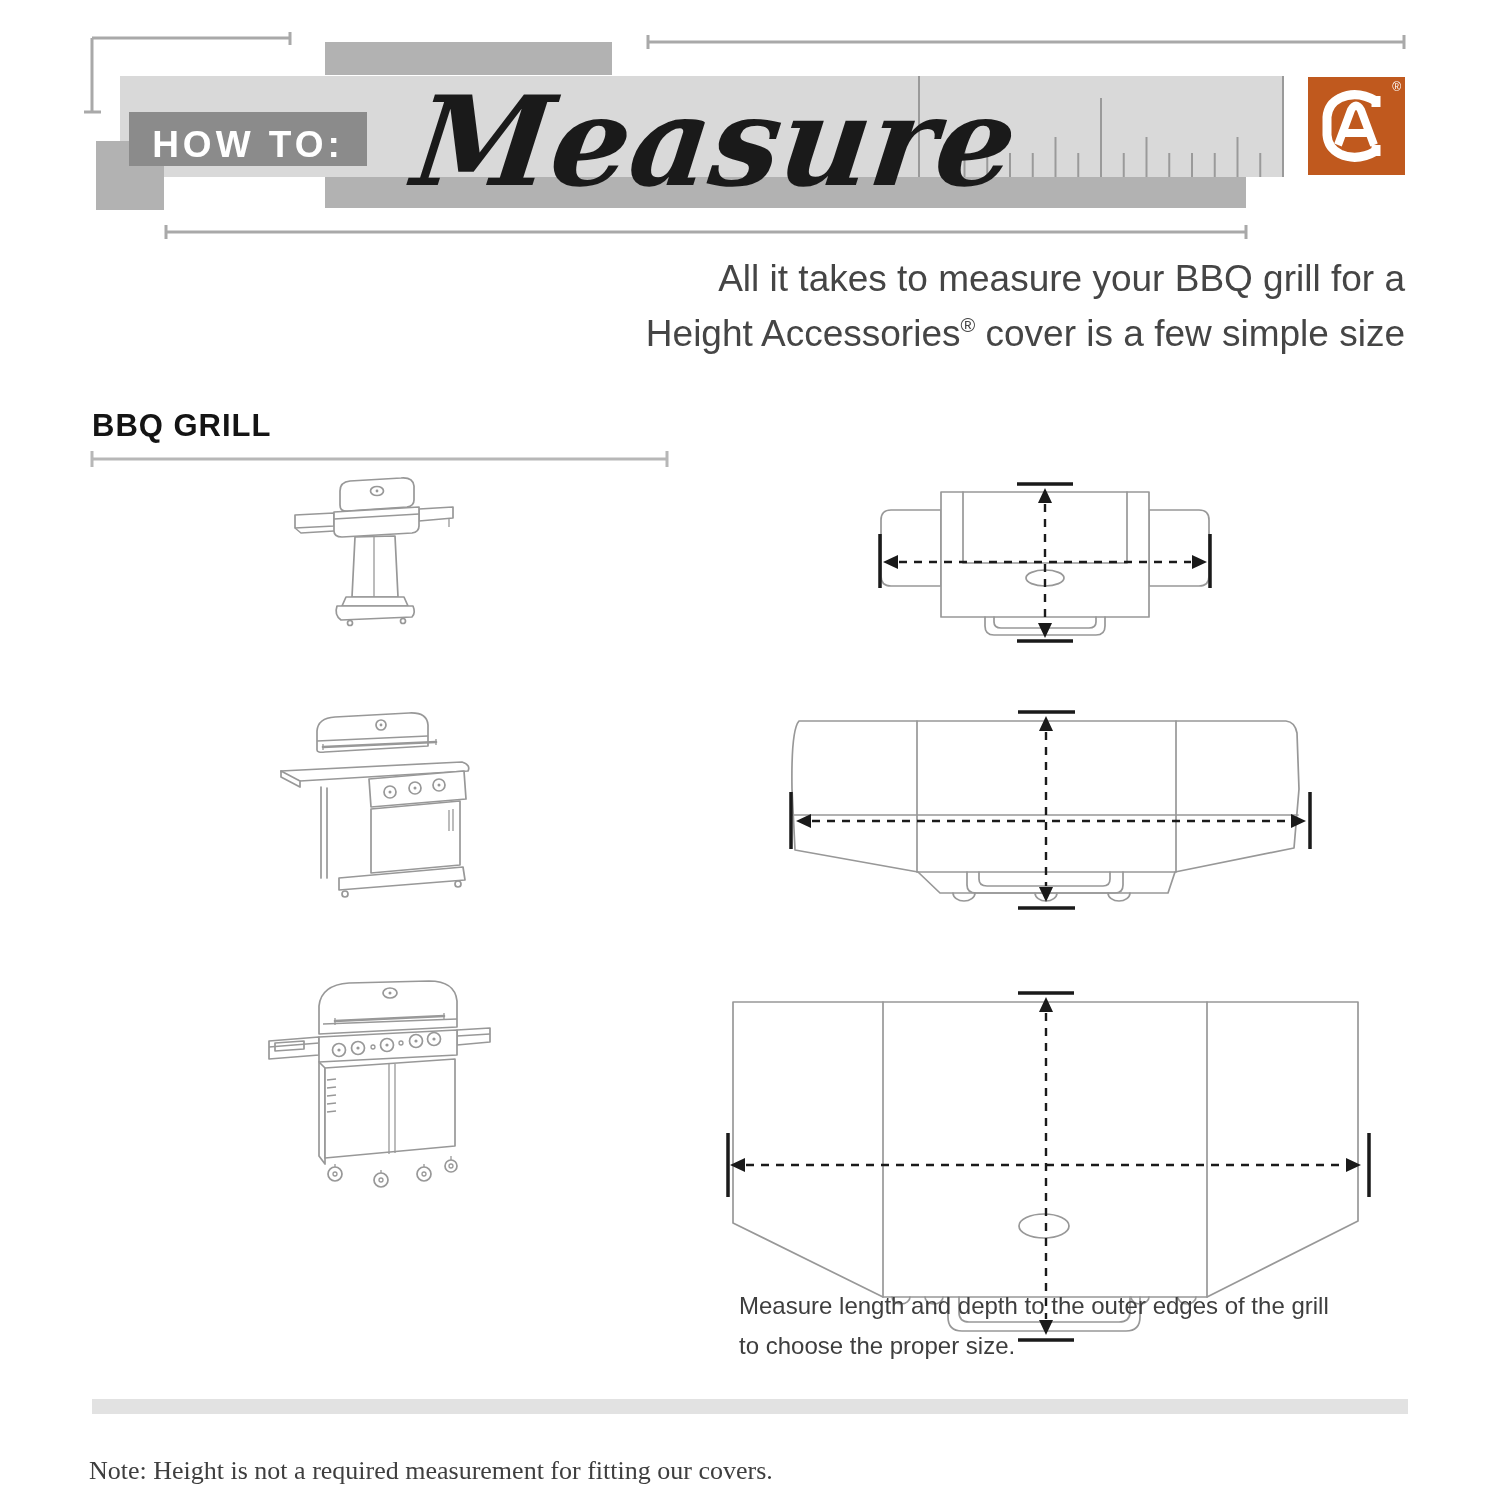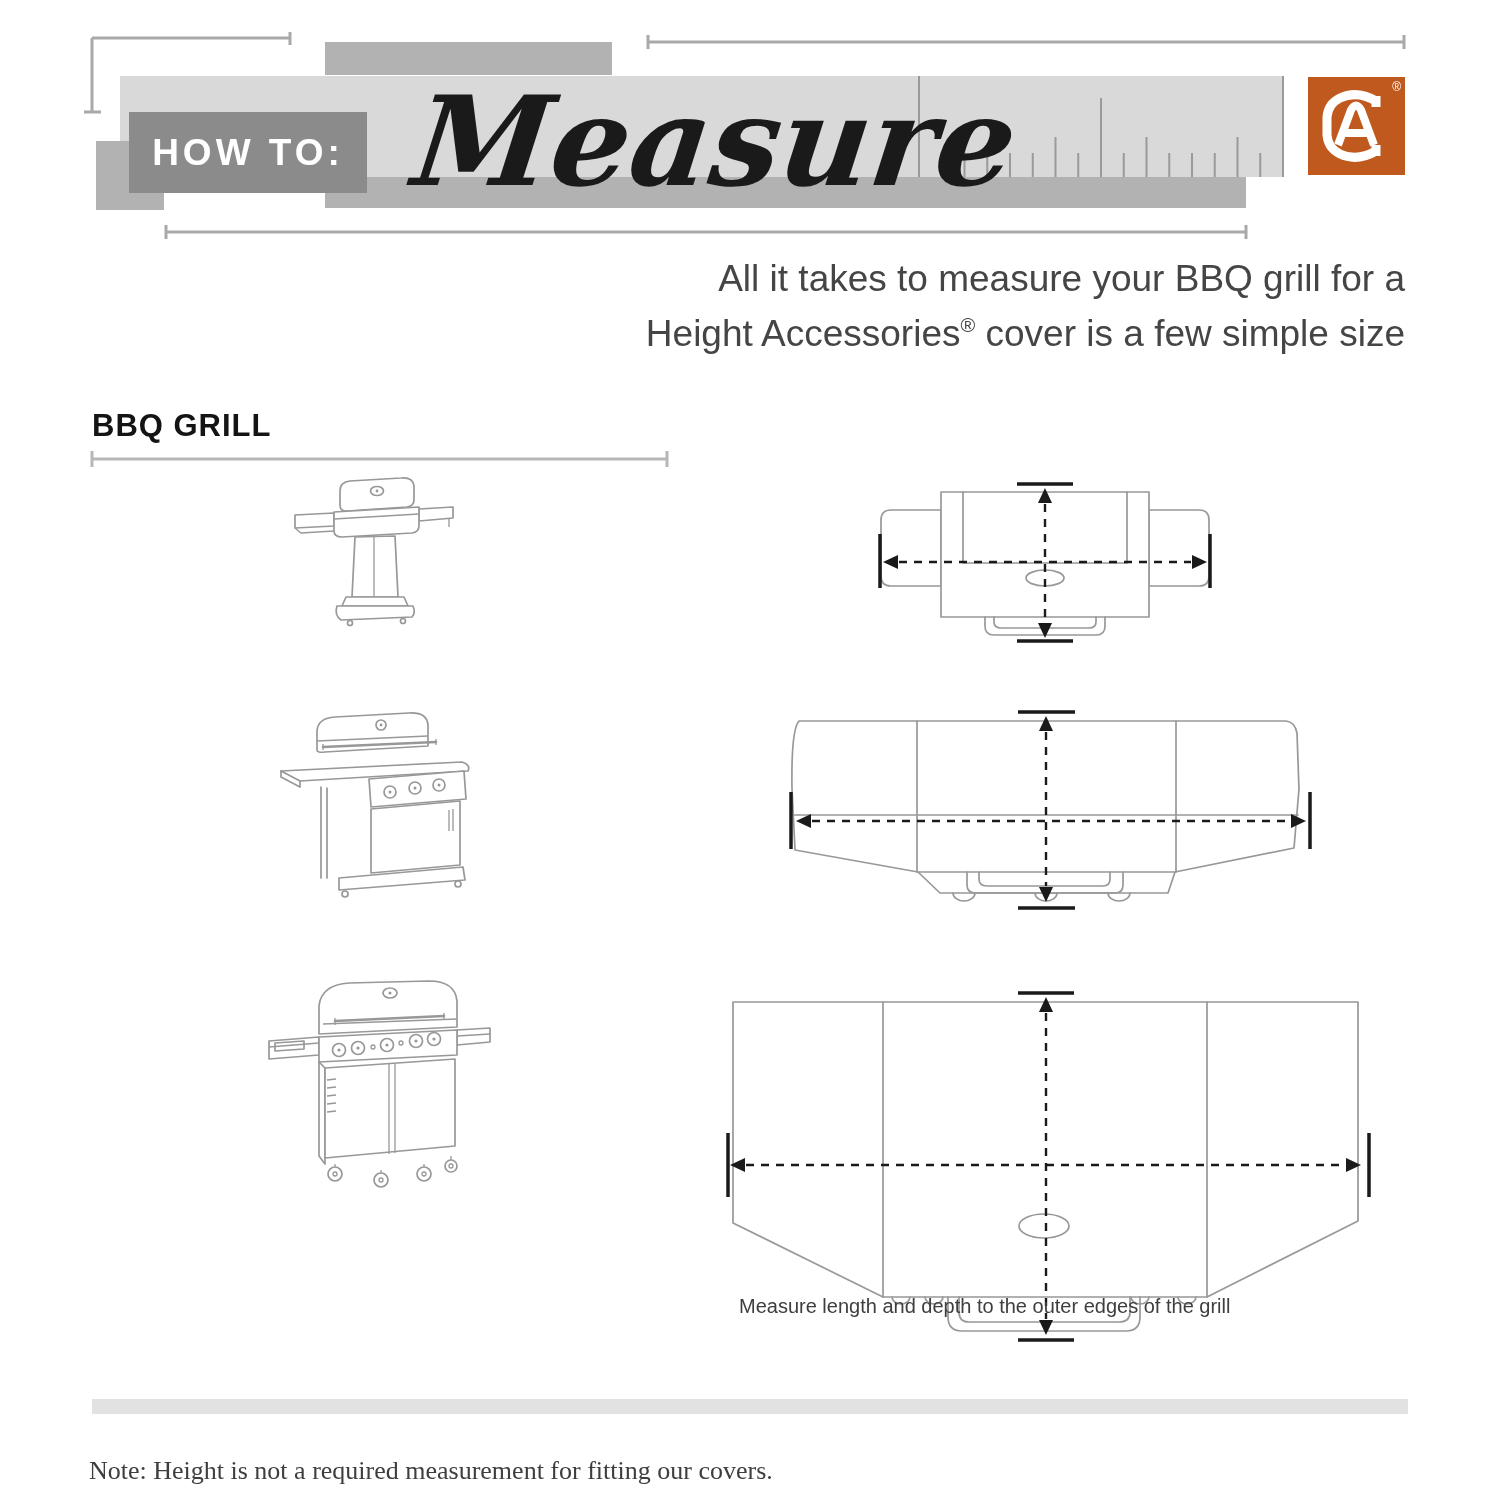--- a/index.html
+++ b/index.html
@@ -15,21 +15,21 @@
   .fill-banner{background:var(--banner-gray);}
   .howto-box{background:var(--box-gray);display:flex;align-items:center;justify-content:center;}
   .howto-text{color:#fff;font-weight:bold;font-size:37px;letter-spacing:4px;}
   .script-title{font-family:"DejaVu Serif",serif;font-style:italic;font-weight:bold;
     font-size:124px;color:var(--ink);transform:skewX(-7deg);text-align:center;line-height:1;}
   .logo-box{background:var(--accent-orange);}
   .logo-reg{position:absolute;top:3px;right:4px;color:#fff;font-size:12px;}
   .intro{font-size:37px;color:var(--text-gray);line-height:46px;text-align:right;}
   .intro sup{font-size:20px;vertical-align:14px;}
   .section-label{font-weight:bold;font-size:31px;color:#141414;letter-spacing:1px;text-align:left;}
-  .caption{font-size:20px;color:#3E3E3E;line-height:40px;}
+  .caption{font-size:24px;color:#3E3E3E;line-height:40px;}
   .divider{background:var(--divider-gray);}
   .footnote{font-size:26px;color:#3E3E3E;}
   svg{display:block;}
   .ln{stroke:var(--line-gray);stroke-width:1.7;stroke-linejoin:round;stroke-linecap:round;}
   .ln2{stroke:var(--line-gray);stroke-width:2.6;stroke-linecap:round;}
   .thin{stroke:var(--line-gray);stroke-width:1.3;}
   .brk{stroke:var(--bracket-gray);stroke-width:3;fill:none;}
   .secln{stroke:#B7B7B7;stroke-width:3;fill:none;}
   .arr{stroke:var(--ink);stroke-width:2.4;stroke-dasharray:8 7;fill:none;}
   .bar{stroke:var(--ink);stroke-width:3.5;fill:none;}
@@ -65,21 +65,21 @@
       <line x1="206.75" x2="206.75" y1="101" y2="77" stroke="#9A9A9A" stroke-width="2"></line>
       <line x1="229.5" x2="229.5" y1="101" y2="61" stroke="#9A9A9A" stroke-width="2"></line>
       <line x1="252.25" x2="252.25" y1="101" y2="77" stroke="#9A9A9A" stroke-width="2"></line>
       <line x1="275" x2="275" y1="101" y2="77" stroke="#9A9A9A" stroke-width="2"></line>
       <line x1="297.75" x2="297.75" y1="101" y2="77" stroke="#9A9A9A" stroke-width="2"></line>
       <line x1="320.5" x2="320.5" y1="101" y2="61" stroke="#9A9A9A" stroke-width="2"></line>
       <line x1="343.25" x2="343.25" y1="101" y2="77" stroke="#9A9A9A" stroke-width="2"></line>
       <line x1="366" x2="366" y1="101" y2="0" stroke="#9A9A9A" stroke-width="2"></line>
     </svg>
 
-  <div class="abs howto-box" style="left:129px;top:112px;width:238px;height:81px;">
+  <div class="abs howto-box" style="left:129px;top:112px;width:238px;height:54px;align-items:flex-end;">
     <span class="howto-text">HOW TO:</span>
   </div>
 
   <div class="abs script-title" style="left:415px;top:80px;width:480px;">Measure</div>
 
   <div class="abs logo-box" style="left:1308px;top:77px;width:97px;height:98px;">
     <svg width="97" height="98" viewBox="0 0 97 98">
       <g fill="none" stroke="#fff" stroke-width="9" stroke-linecap="butt">
         <path d="M68,24 Q49,13 32,21 Q20,27 19,40 L19,58 Q20,71 32,77 Q49,85 68,74"></path>
         <path d="M68,19 V30 M68,79 V68"></path>
@@ -248,19 +248,20 @@
     <g>
       <line class="arr" x1="320" y1="25" x2="320" y2="331"></line>
       <polygon class="ah" points="320,9 313,24 327,24"></polygon>
       <polygon class="ah" points="320,347 313,332 327,332"></polygon>
       <path class="bar" d="M292,5 H348 M292,352 H348"></path>
     </g>
   </svg>
 
   <div class="abs caption" style="left:739px;top:1286px;width:690px;">
     <div>Measure length and depth to the outer edges of the grill</div>
+    <div>to choose the proper size.</div>
   </div>
 
   <div class="abs divider" style="left:92px;top:1399px;width:1316px;height:15px;"></div>
 
   <div class="abs footnote" style="left:89px;top:1456px;width:1300px;font-family:Liberation Serif, serif;">Note: Height is not a required measurement for fitting our covers.</div>
 
 </div>
 
 </body></html>

